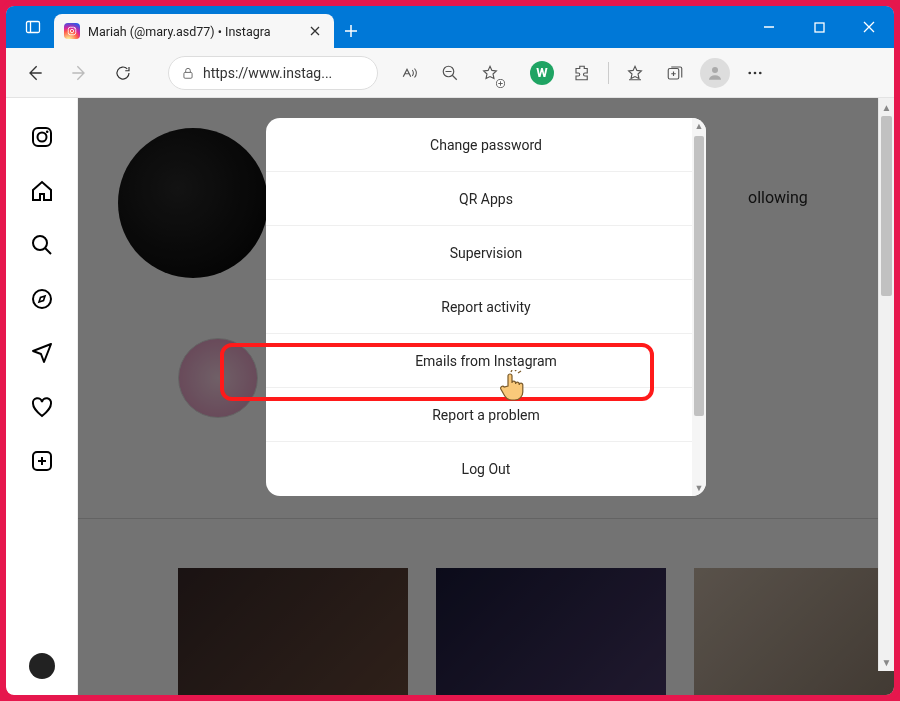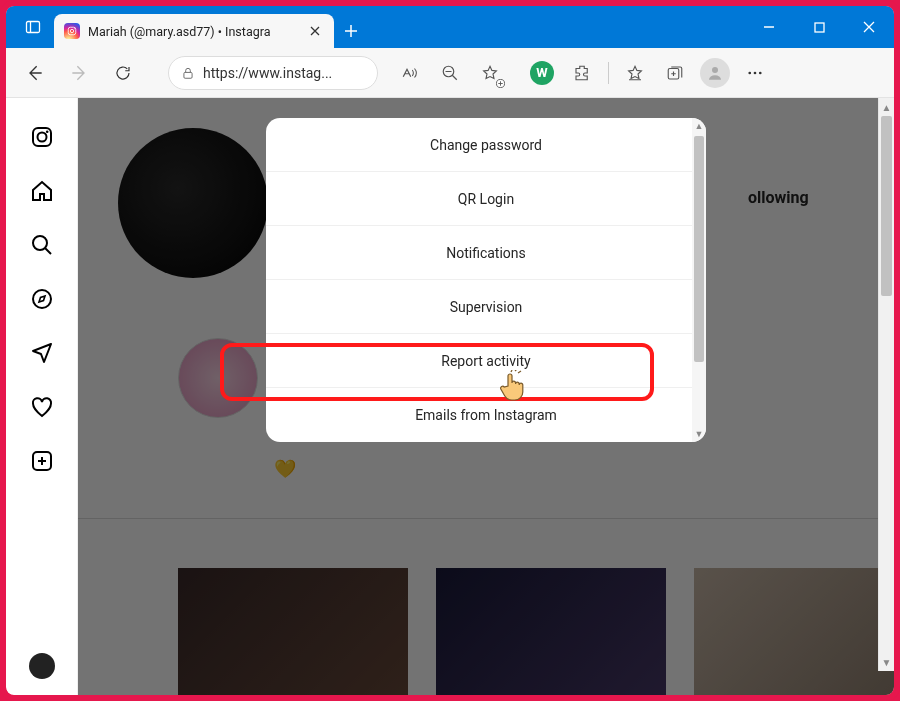--- a/index.html
+++ b/index.html
@@ -448,21 +448,21 @@
             <path d="M12 8 V16 M8 12 H16" stroke="#000" stroke-width="2"></path>
           </svg>
       </div>
       <div class="rail-avatar"></div>
     </div>
 
     <div class="page-main">
       <div class="profile-header">
         <div class="profile-pic"></div>
         <div class="profile-stats">
-          <span style="margin-left:420px;font-weight:bold;">ollowing</span>
+          <span style="margin-left:420px;">ollowing</span>
         </div>
       </div>
       <div class="stories-row">
         <div class="story-cover"></div>
       </div>
       <div class="heart-emoji">💛</div>
       <div class="posts-hr"></div>
       <div class="posts-grid">
         <div class="post-thumb"></div>
         <div class="post-thumb b"></div>
@@ -470,33 +470,36 @@
       </div>
 
       <div class="overlay-dim"></div>
 
       <div class="modal">
         <div class="modal-scroll" id="menu-list">
             <div class="menu-item">
               <span>Change password</span>
             </div>
             <div class="menu-item">
-              <span>QR Login</span>
-            </div>
-            <div class="menu-item">
-              <span>Notifications</span>
+              <span>QR Apps</span>
             </div>
             <div class="menu-item">
               <span>Supervision</span>
             </div>
             <div class="menu-item">
               <span>Report activity</span>
             </div>
             <div class="menu-item">
               <span>Emails from Instagram</span>
+            </div>
+            <div class="menu-item">
+              <span>Report a problem</span>
+            </div>
+            <div class="menu-item">
+              <span>Log Out</span>
             </div>
           </div>
         <div class="modal-side-scroll">
           <div class="marr u">▲</div>
           <div class="mthumb"></div>
           <div class="marr d">▼</div>
         </div>
       </div>
 
       <div class="page-scrollbar">

